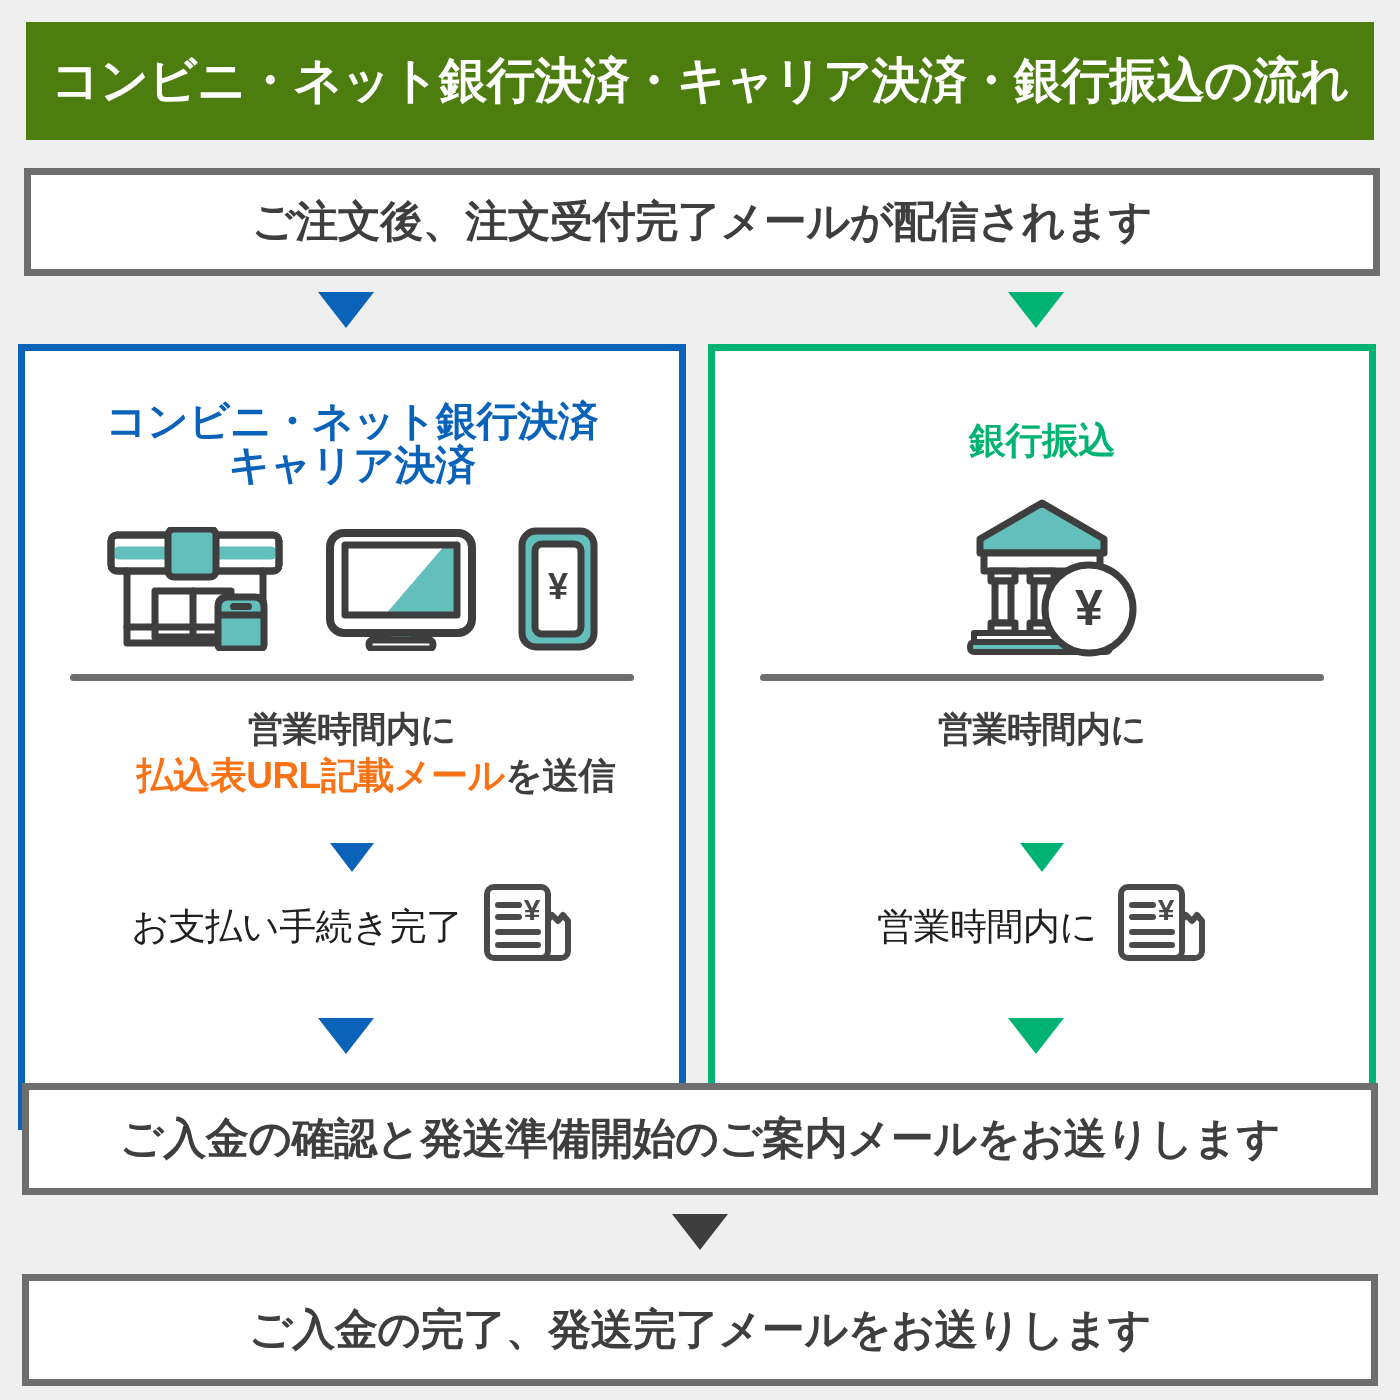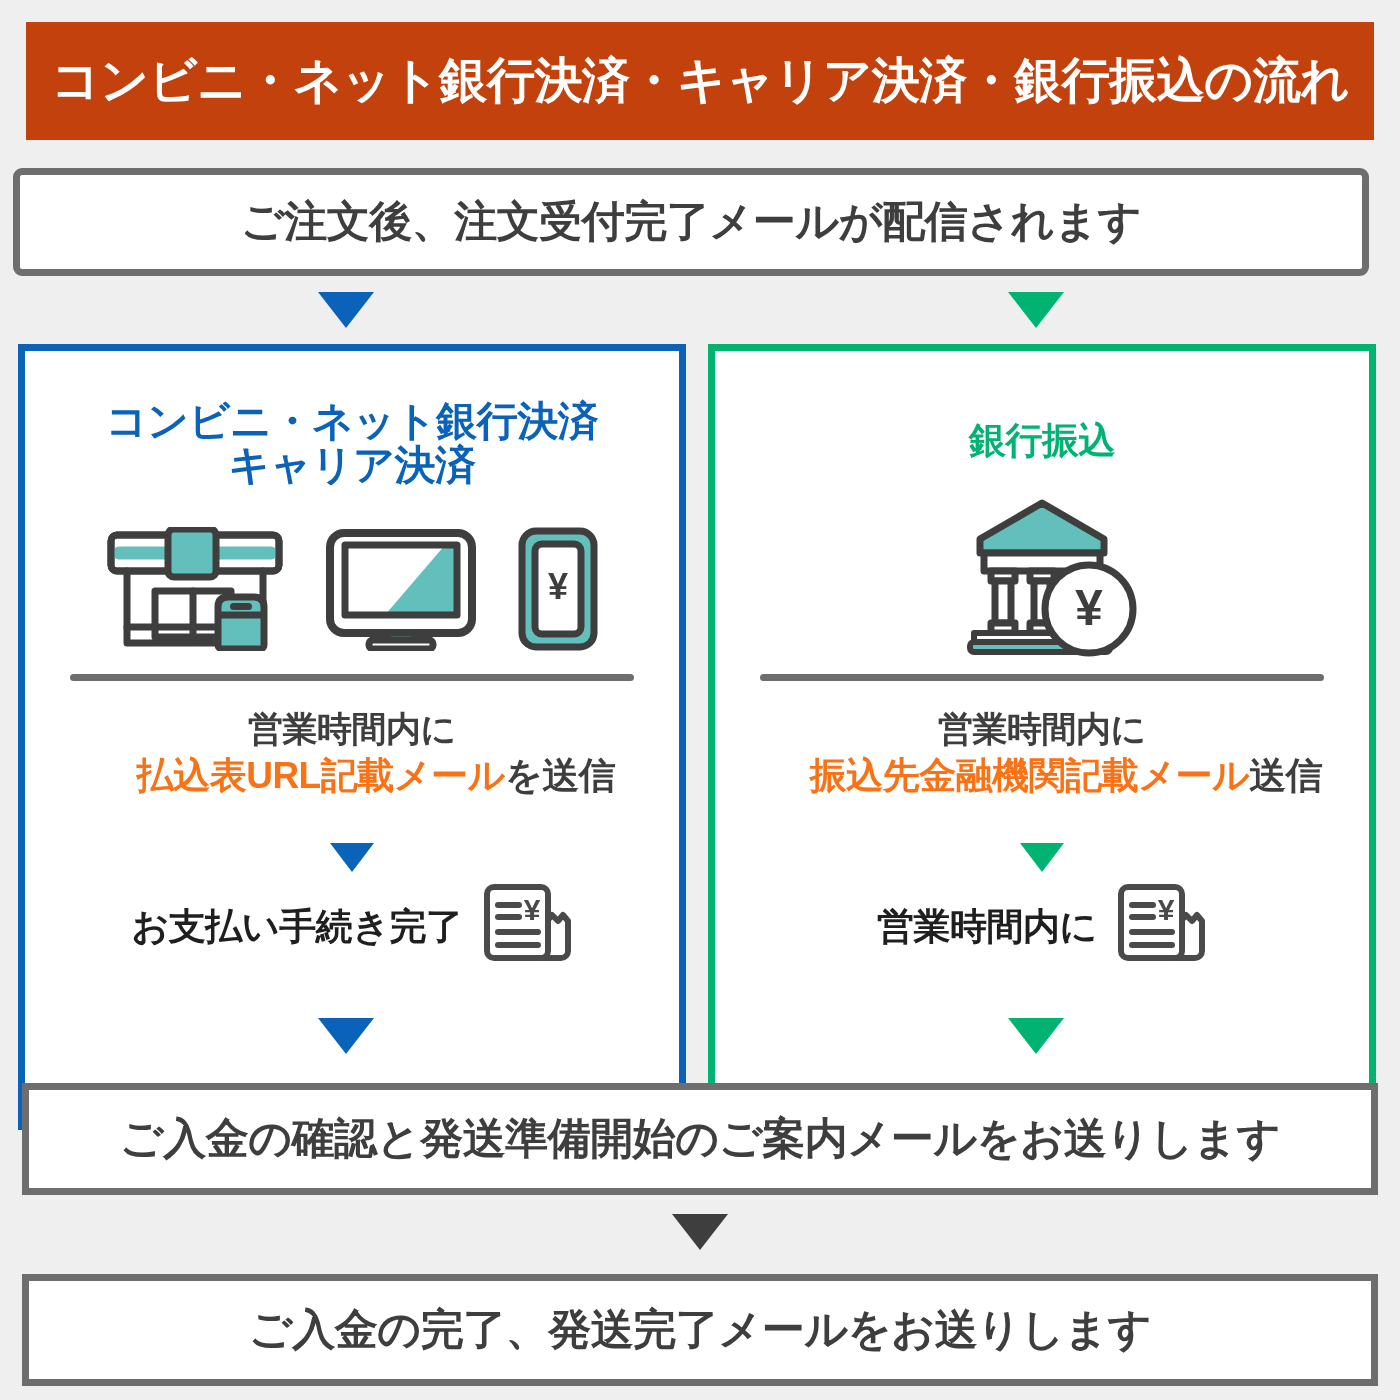--- a/index.html
+++ b/index.html
@@ -19,21 +19,21 @@
     height: 1400px;
   }
 
   
   .header-bar {
     position: absolute;
     left: 26px;
     top: 22px;
     width: 1348px;
     height: 118px;
-    background: #c2410c;
+    background: #4d7c0f;
     display: flex;
     align-items: center;
     justify-content: center;
   }
   .header-bar .title {
     color: #ffffff;
     font-size: 49px;
     font-weight: 700;
     letter-spacing: -0.5px;
     white-space: nowrap;
@@ -50,21 +50,21 @@
     align-items: center;
     justify-content: center;
   }
   .step-box .step-text {
     color: #3e3e3e;
     font-size: 43px;
     font-weight: 700;
     white-space: nowrap;
     letter-spacing: -0.5px;
   }
-  #box-order      { left: 13px; top: 168px;  width: 1356px; height: 108px; border-radius: 9px; }
+  #box-order      { left: 24px; top: 168px;  width: 1356px; height: 108px; }
   #box-confirm    { left: 22px; top: 1083px; width: 1356px; height: 112px; }
   #box-shipped    { left: 22px; top: 1274px; width: 1356px; height: 112px; }
 
   
   .arrow {
     position: absolute;
     width: 0;
     height: 0;
     border-left-style: solid;
     border-right-style: solid;
@@ -165,21 +165,21 @@
     position: absolute;
     left: 0; right: 0;
     top: 530px;
     display: flex;
     align-items: center;
     justify-content: center;
     gap: 14px;
   }
   .result-row .result-text {
     font-size: 37px;
-    font-weight: 700;
+    font-weight: 400;
     color: #1f1f1f;
     letter-spacing: -0.5px;
     white-space: nowrap;
   }
 
   .ico { display: block; }
 </style>
 </head>
 <body>
 
@@ -305,21 +305,20 @@
           <circle cx="147" cy="118" r="44" fill="#ffffff" stroke="#3e3e3e" stroke-width="7"></circle>
           <text x="147" y="134" text-anchor="middle" font-family="'Liberation Sans', sans-serif" font-size="50" font-weight="700" fill="#3e3e3e">¥</text>
         </svg>
       </span>
     </div>
 
     <div class="divider"></div>
 
     <div class="note">
       <div>営業時間内に</div>
-      <div class="line2"><span class="hl">振込先金融機関記載メール</span><span>送信</span></div>
     </div>
 
     <div class="arrow arrow-sm inner-arrow" id="inner-arrow-right" style="border-top-color:#00b373;"></div>
 
     <div class="result-row">
       <span class="result-text">営業時間内に</span>
       <span class="ico">
         <svg width="96" height="88" viewBox="0 0 96 88">
           <path d="M70 40 l5 -6 l6 6 l5 -6 l5 6 v30 a7 7 0 0 1 -7 7 h-18 z" fill="#ffffff" stroke="#4a4a4a" stroke-width="6" stroke-linejoin="round"></path>
           <rect x="10" y="6" width="61" height="71" rx="7" fill="#ffffff" stroke="#4a4a4a" stroke-width="6"></rect>

